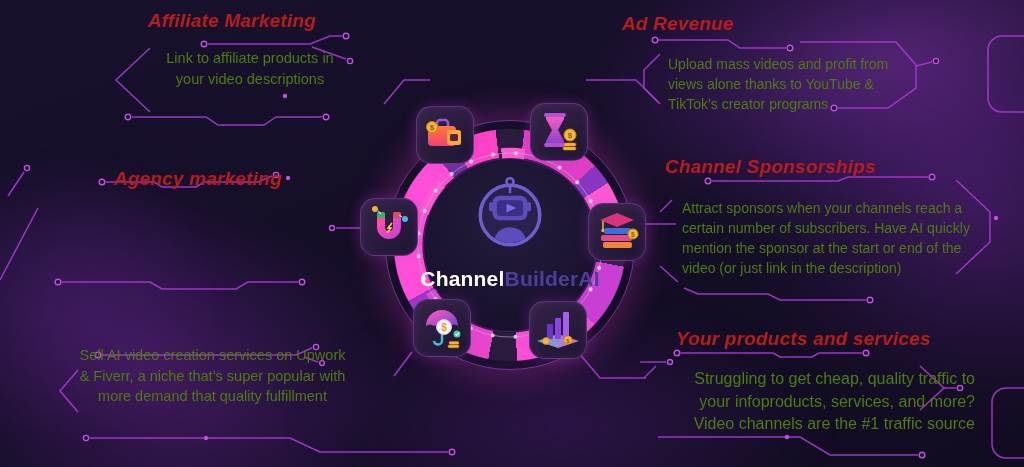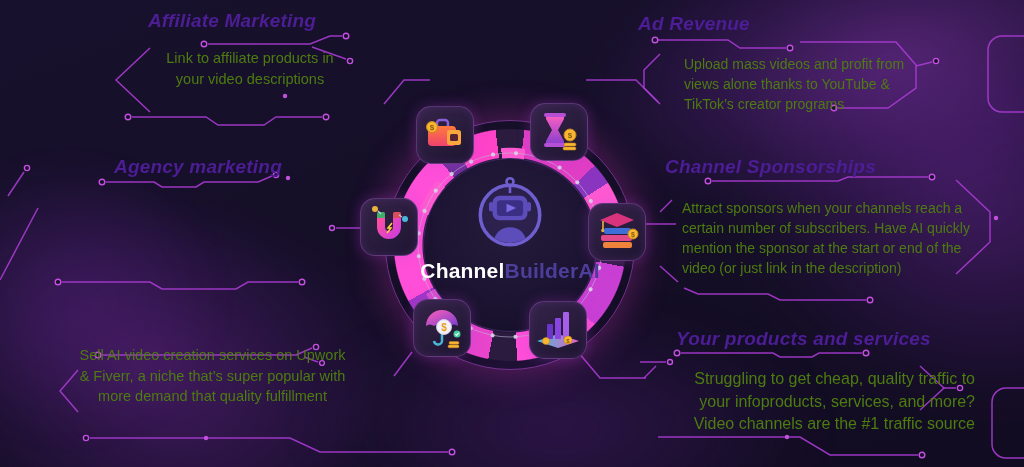--- a/index.html
+++ b/index.html
@@ -26,32 +26,32 @@
     filter:blur(20px);}
 
   svg.circuits{position:absolute;left:0;top:0;z-index:2;}
   .cl{stroke:#a93bd2;stroke-width:1.5;fill:none;opacity:.9;}
   .node{fill:#170f2c;stroke:#c44fe0;stroke-width:1.4;}
   .nf{fill:#c44fe0;stroke:none;}
 
   .section{position:absolute;z-index:5;}
   .section h2{
     margin:0;font-size:19px;font-weight:800;font-style:italic;
-    color:#4c1d95;letter-spacing:.2px;position:relative;
+    color:#b91c1c;letter-spacing:.2px;position:relative;
   }
   .section p{
     margin:16px 0 0 0;font-size:14.5px;line-height:1.42;color:#4d7c0f;
     white-space:pre-line;
   }
   .s1{left:105px;top:10px;width:290px;text-align:center;}
   .s1 h2{left:-18px;}
-  .s2{left:684px;top:13px;width:250px;text-align:left;}
+  .s2{left:668px;top:13px;width:250px;text-align:left;}
   .s2 h2{left:-46px;}
   .s2 p{margin-top:20px;font-size:14px;}
-  .s3{left:38px;top:156px;width:320px;text-align:center;}
+  .s3{left:38px;top:168px;width:320px;text-align:center;}
   .s3 p{margin-top:14px;}
   .s4{left:682px;top:156px;width:300px;text-align:left;}
   .s4 h2{left:-17px;}
   .s4 p{margin-top:21px;font-size:14px;}
   .s5{left:70px;top:329px;width:285px;text-align:center;}
   .s5 h2{left:41px;}
   .s6{left:664px;top:328px;width:290px;text-align:left;margin-left:21px;}
   .s6 h2{left:-9px;}
   .s6 p{margin-top:18px;font-size:16px;text-align:right;}
 
@@ -75,21 +75,21 @@
       #e03ec4 40% 46%, transparent 46% 58%, #ff5ad2 58% 63%, transparent 63% 80%,
       #d94fd0 80% 86%, transparent 86%);
     -webkit-mask:radial-gradient(closest-side,transparent 82%,#000 83% 93%,transparent 94%);
     mask:radial-gradient(closest-side,transparent 82%,#000 83% 93%,transparent 94%);}
   .ring-dots{position:absolute;left:0;top:0;}
   .core{position:absolute;inset:38px;border-radius:50%;
     background:radial-gradient(circle at 50% 35%,#261c3e 0%,#1c1432 55%,#140e26 100%);
     border:1px solid rgba(120,80,180,.35);
     display:flex;flex-direction:column;align-items:center;}
   .core .mascot{margin-top:14px;}
-  .logo{margin-top:2px;font-size:21px;font-weight:800;letter-spacing:.2px;white-space:nowrap;}
+  .logo{margin-top:10px;font-size:21px;font-weight:800;letter-spacing:.2px;white-space:nowrap;}
   .logo .lp1{color:#ffffff;}
   .logo .lp2{color:#4d3e9a;font-weight:700;}
 
   .tile{position:absolute;width:56px;height:56px;border-radius:15px;z-index:6;
     background:linear-gradient(145deg,#352449,#1e1531);
     border:1px solid rgba(214,120,255,.30);
     box-shadow:0 0 14px rgba(190,60,220,.30), inset 0 0 8px rgba(120,60,160,.28);
     display:flex;align-items:center;justify-content:center;}
   .t-briefcase{left:416px;top:106px;}
   .t-hourglass{left:530px;top:103px;}

